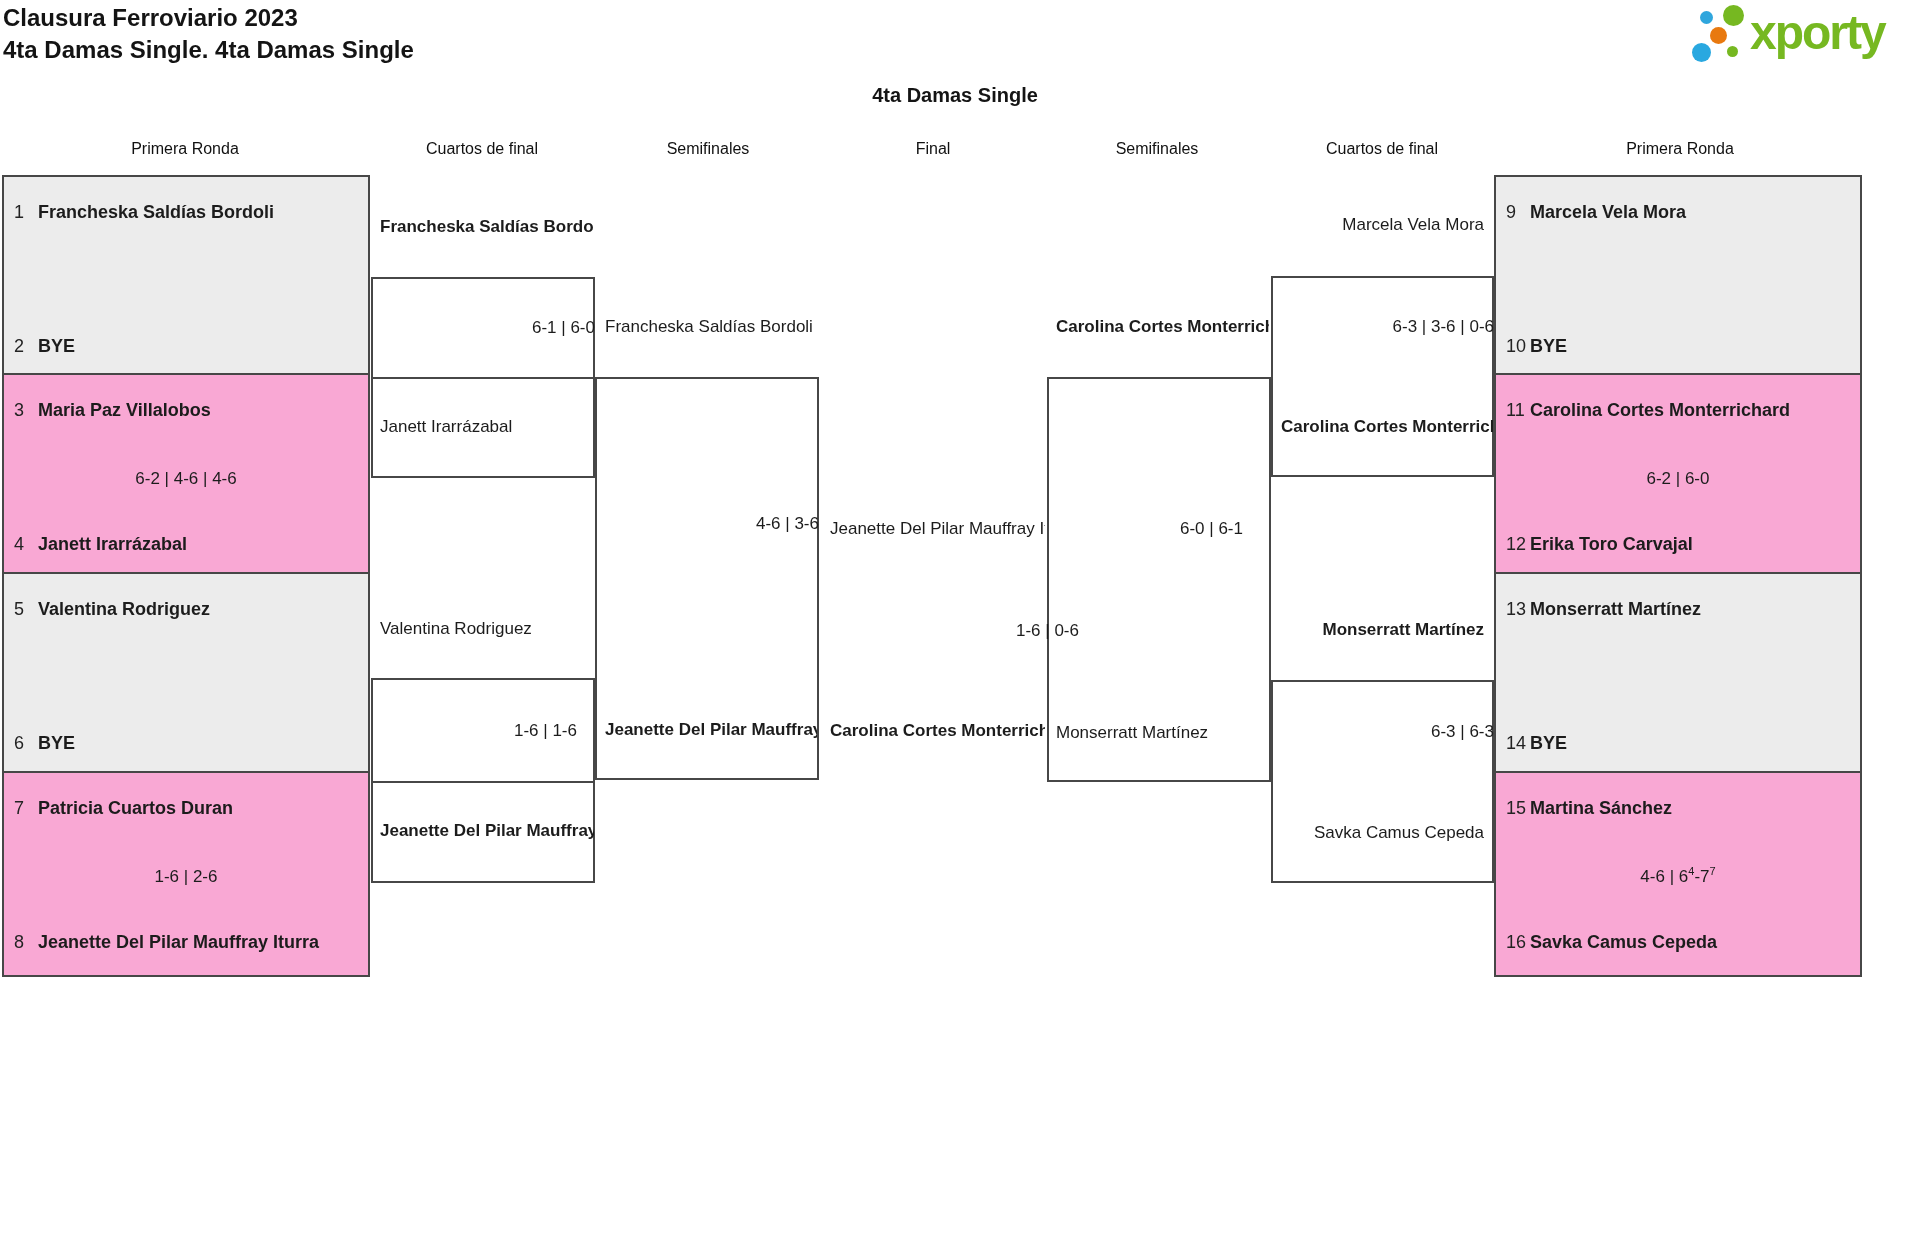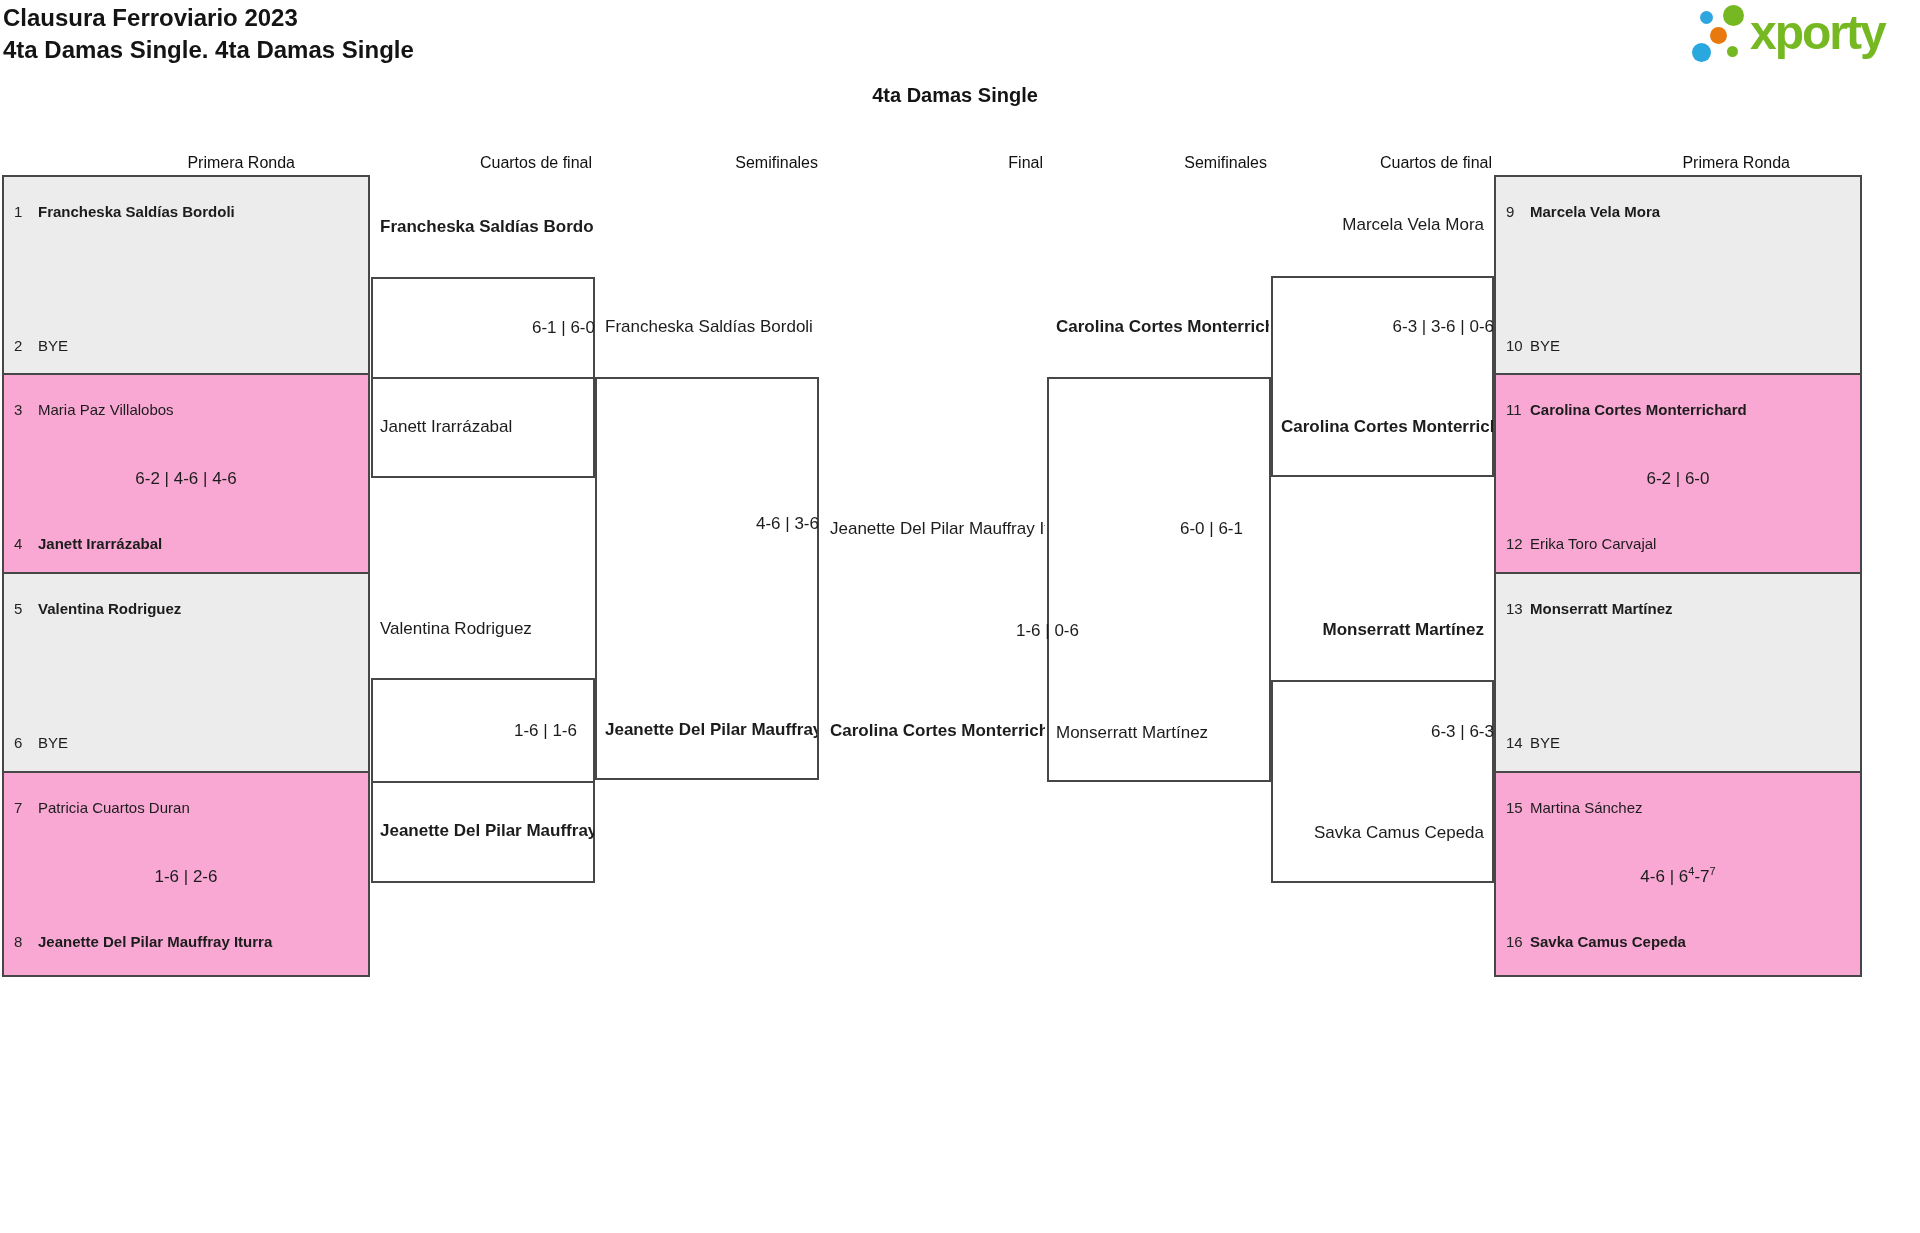--- a/index.html
+++ b/index.html
@@ -17,36 +17,36 @@
   .dot{position:absolute;border-radius:50%}
   .d-blue-s {left:10px;top:7px; width:13px;height:13px;background:#2fa6dd}
   .d-green-l{left:33px;top:1px; width:21px;height:21px;background:#76b821}
   .d-orange {left:20px;top:23px;width:17px;height:17px;background:#e8790f}
   .d-blue-l {left:2px; top:39px;width:19px;height:19px;background:#29a8e0}
   .d-green-s{left:37px;top:42px;width:11px;height:11px;background:#76b821}
   .logo-text{position:absolute;left:60px;top:1px;font-size:48px;font-weight:700;
              letter-spacing:-2px;color:#76b821}
 
   
-  .rh{position:absolute;top:154px;width:220px;text-align:right;font-size:16px;
+  .rh{position:absolute;top:140px;width:220px;text-align:center;font-size:16px;
       font-weight:500;color:#111;white-space:nowrap}
   .rh1{left:75px}.rh2{left:372px}.rh3{left:598px}.rh4{left:823px}
   .rh5{left:1047px}.rh6{left:1272px}.rh7{left:1570px}
 
   
   .box{position:absolute;width:368px;border:2px solid #474747;background:#f9a8d4;box-sizing:border-box}
   .box.shaded{background:#ececec}
   .bL{left:2px}.bR{left:1494px}
   .bA{top:175px;height:200px}.bB{top:373px;height:201px}
   .bC{top:572px;height:201px}.bD{top:771px;height:206px}
-  .prow{position:absolute;left:10px;right:6px;height:24px;line-height:24px;font-size:15px;
+  .prow{position:absolute;left:10px;right:6px;height:24px;line-height:24px;font-size:18px;
         white-space:nowrap;overflow:hidden}
   .r1{top:23px}.r2{top:157px}
   .seed{display:inline-block;min-width:24px;font-weight:400;color:#232323}
-  .pname{font-weight:400}
+  .pname{font-weight:700}
   .b{font-weight:700}
   .mscore{position:absolute;left:0;right:0;top:92px;height:24px;line-height:24px;
           text-align:center;font-size:17px}
   sup{font-size:11px;line-height:0}
 
   
   .rect{position:absolute;border:2px solid #474747;box-sizing:border-box;background:transparent}
   .qf-lt{left:371px;top:277px;width:224px;height:201px}
   .qf-lb{left:371px;top:678px;width:224px;height:205px}
   .qf-rt{left:1271px;top:276px;width:223px;height:201px}

